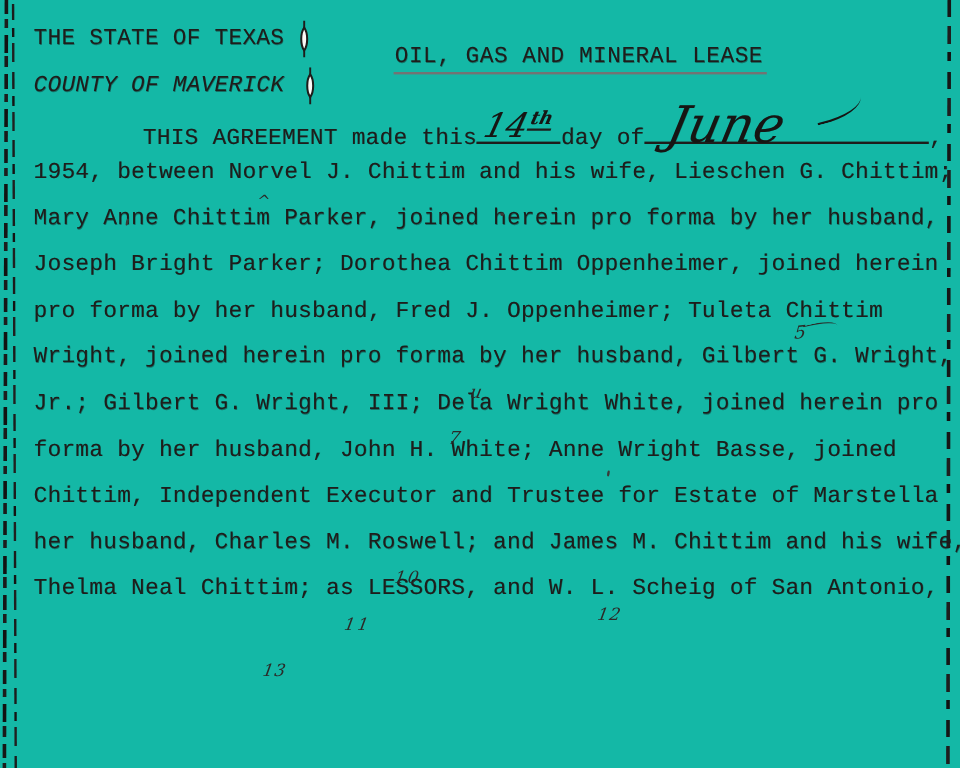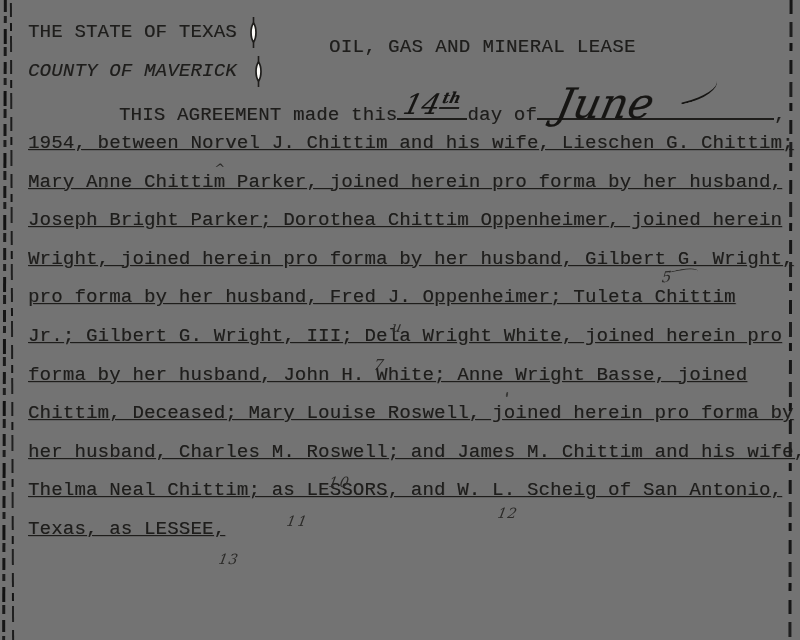--- a/index.html
+++ b/index.html
@@ -1,19 +1,19 @@
 <!DOCTYPE html>
 <html><head>
 <meta charset="utf-8">
 <style>
   html,body{margin:0;padding:0;background:#e8e8e6;}
   .paper{
     position:relative;
     width:800px;height:640px;
-    background:#737373;
+    background:#14b8a6;
     overflow:hidden;
     font-family:"Liberation Mono","DejaVu Sans Mono",monospace;
     color:#1e1d1b;
   }
   .tw{ 
     font-size:19px;
     letter-spacing:0.2px;
     white-space:pre;
     text-shadow:0.4px 0.4px 0 rgba(25,25,25,0.45);
   }
@@ -55,21 +55,21 @@
   .blank-day{width:70px;height:20px;}
   .blank-month{width:237px;height:20px;}
   .hw{font-family:"DejaVu Serif","Liberation Serif",serif;font-style:italic;color:#161513;text-shadow:0.4px 0.4px 0 rgba(20,20,20,0.4);}
   .hw-day{position:absolute;left:7px;bottom:-3px;font-size:28px;transform:skewX(-14deg);white-space:nowrap;}
   .hw-ordinal{font-size:15px;font-weight:bold;position:relative;top:-11px;border-bottom:2px solid #1e1d1b;padding:0 1px;}
   .hw-month{position:absolute;left:20px;bottom:-7px;font-size:42px;transform:skewX(-12deg);line-height:1;white-space:nowrap;}
   .month-flourish{position:absolute;left:142px;bottom:18px;width:40px;height:14px;border-bottom:2px solid #161513;border-radius:0 0 90% 0;transform:rotate(-14deg);}
 
   
   .body-text{position:absolute;left:28px;top:124px;width:772px;}
-  .body-text .line{height:38.6px;line-height:38.6px;text-decoration:underline;}
+  .body-text .line{height:38.6px;line-height:38.6px;}
 
   
   .ann{position:absolute;font-family:"DejaVu Serif","Liberation Serif",serif;font-style:italic;color:#2b2a28;font-size:15px;transform:skewX(-10deg);}
   .ann-parker{left:214px;top:161px;font-size:13px;}
   .ann-gilbert{left:662px;top:268px;transform:skewX(-10deg) rotate(-6deg);}
   .ann-gilbert::after{content:"";position:absolute;left:7px;top:2px;width:28px;height:6px;border-top:1.6px solid #2b2a28;border-radius:0 90% 0 0;transform:rotate(-8deg);}
   .ann-dela{left:392px;top:318px;}
   .ann-white{left:374px;top:356px;}
   .ann-louise{left:329px;top:474px;font-size:14px;letter-spacing:2px;}
   .ann-roswell{left:287px;top:513px;font-size:14px;letter-spacing:2px;}
@@ -104,28 +104,27 @@
   </svg>
 
   <div class="tw doc-title">OIL, GAS AND MINERAL LEASE</div>
 
   <div class="tw agreement"><span>THIS AGREEMENT made this</span><span class="blank blank-day"><span class="hw hw-day"><span>14</span><span class="hw-ordinal">th</span></span></span><span>day of</span><span class="blank blank-month"><span class="hw hw-month">June</span><span class="month-flourish"></span></span><span>,</span></div>
 
   <div class="body-text">
     <div class="tw line">1954, between Norvel J. Chittim and his wife, Lieschen G. Chittim;</div>
     <div class="tw line">Mary Anne Chittim Parker, joined herein pro forma by her husband,</div>
     <div class="tw line">Joseph Bright Parker; Dorothea Chittim Oppenheimer, joined herein</div>
+    <div class="tw line">pro forma by her husband, Fred J. Oppenheimer; Tuleta Chittim</div>
     <div class="tw line">Wright, joined herein pro forma by her husband, Gilbert G. Wright,</div>
-    <div class="tw line">pro forma by her husband, Fred J. Oppenheimer; Tuleta Chittim</div>
     <div class="tw line">Jr.; Gilbert G. Wright, III; Dela Wright White, joined herein pro</div>
     <div class="tw line">forma by her husband, John H. White; Anne Wright Basse, joined</div>
-    <div class="tw line">Chittim, Deceased; Mary Louise Roswell, joined herein pro forma by</div>
+    <div class="tw line">Chittim, Independent Executor and Trustee for Estate of Marstella</div>
     <div class="tw line">her husband, Charles M. Roswell; and James M. Chittim and his wife,</div>
     <div class="tw line">Thelma Neal Chittim; as LESSORS, and W. L. Scheig of San Antonio,</div>
-    <div class="tw line">Texas, as LESSEE,</div>
   </div>
 
   <span class="ann ann-parker">^</span>
   <span class="ann ann-gilbert">5</span>
   <span class="ann ann-dela">u</span>
   <span class="ann ann-white">7</span>
   <span class="ann ann-louise">10</span>
   <span class="ann ann-roswell">11</span>
   <span class="ann ann-james">12</span>
   <span class="ann ann-thelma">13</span>

